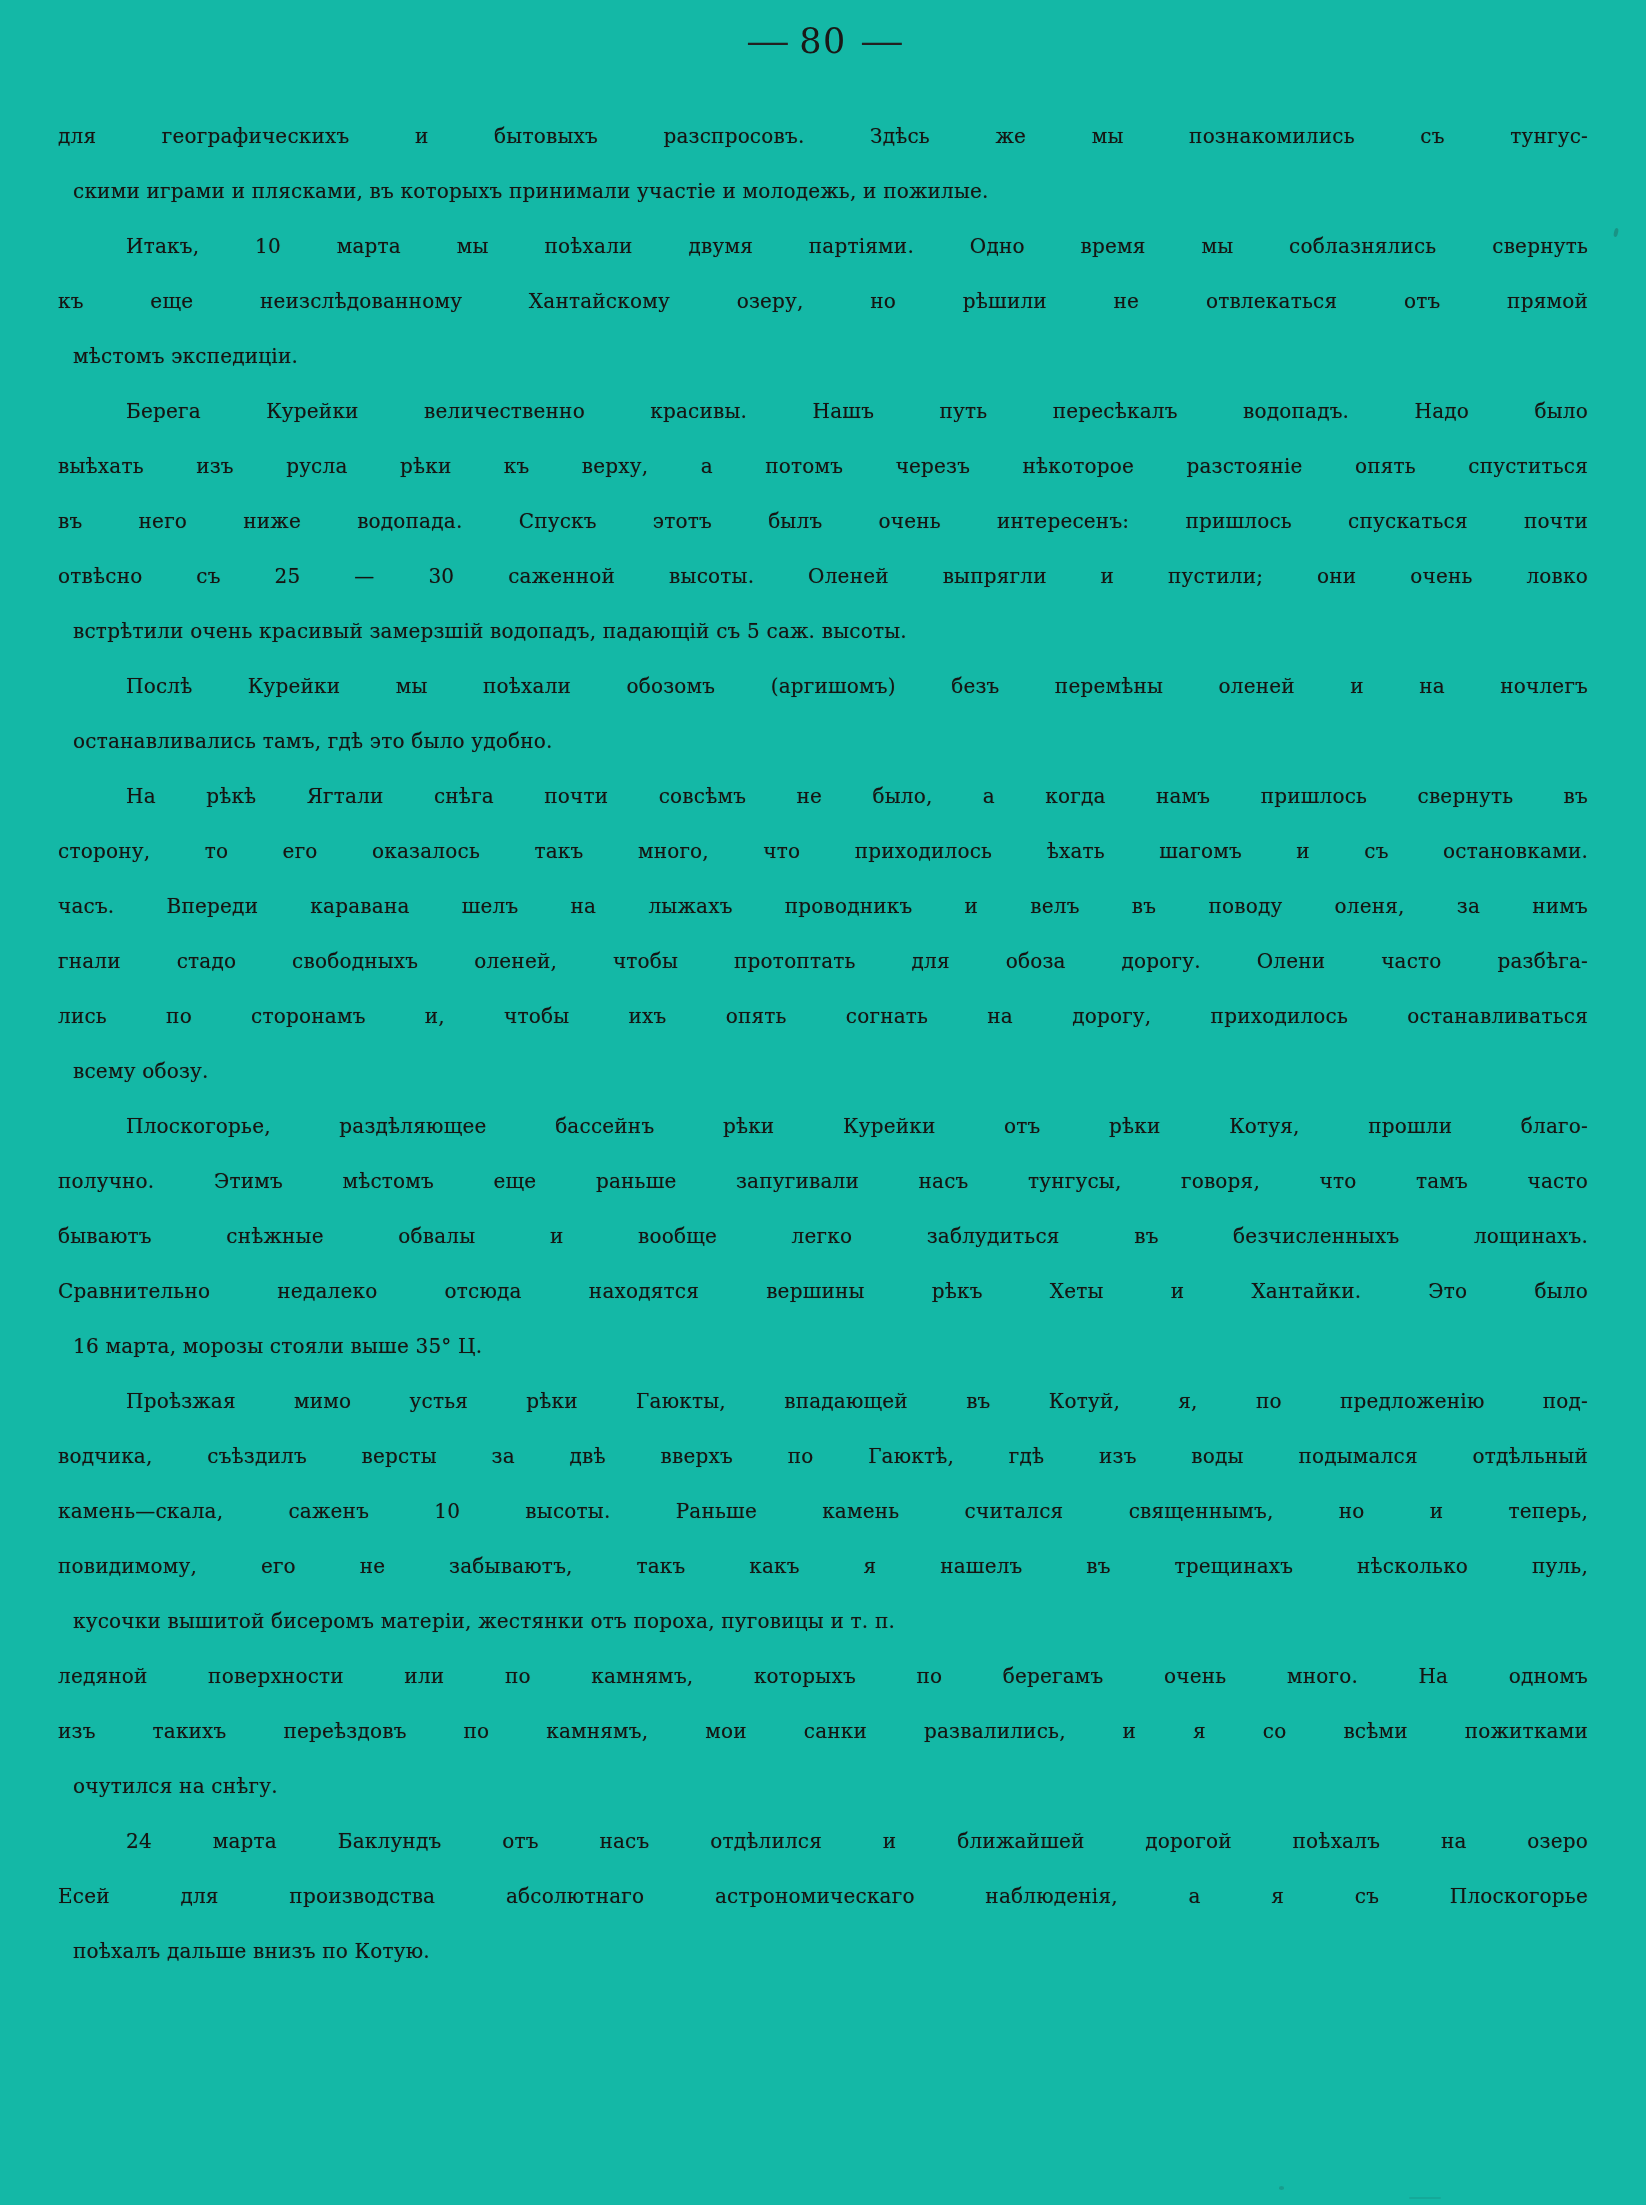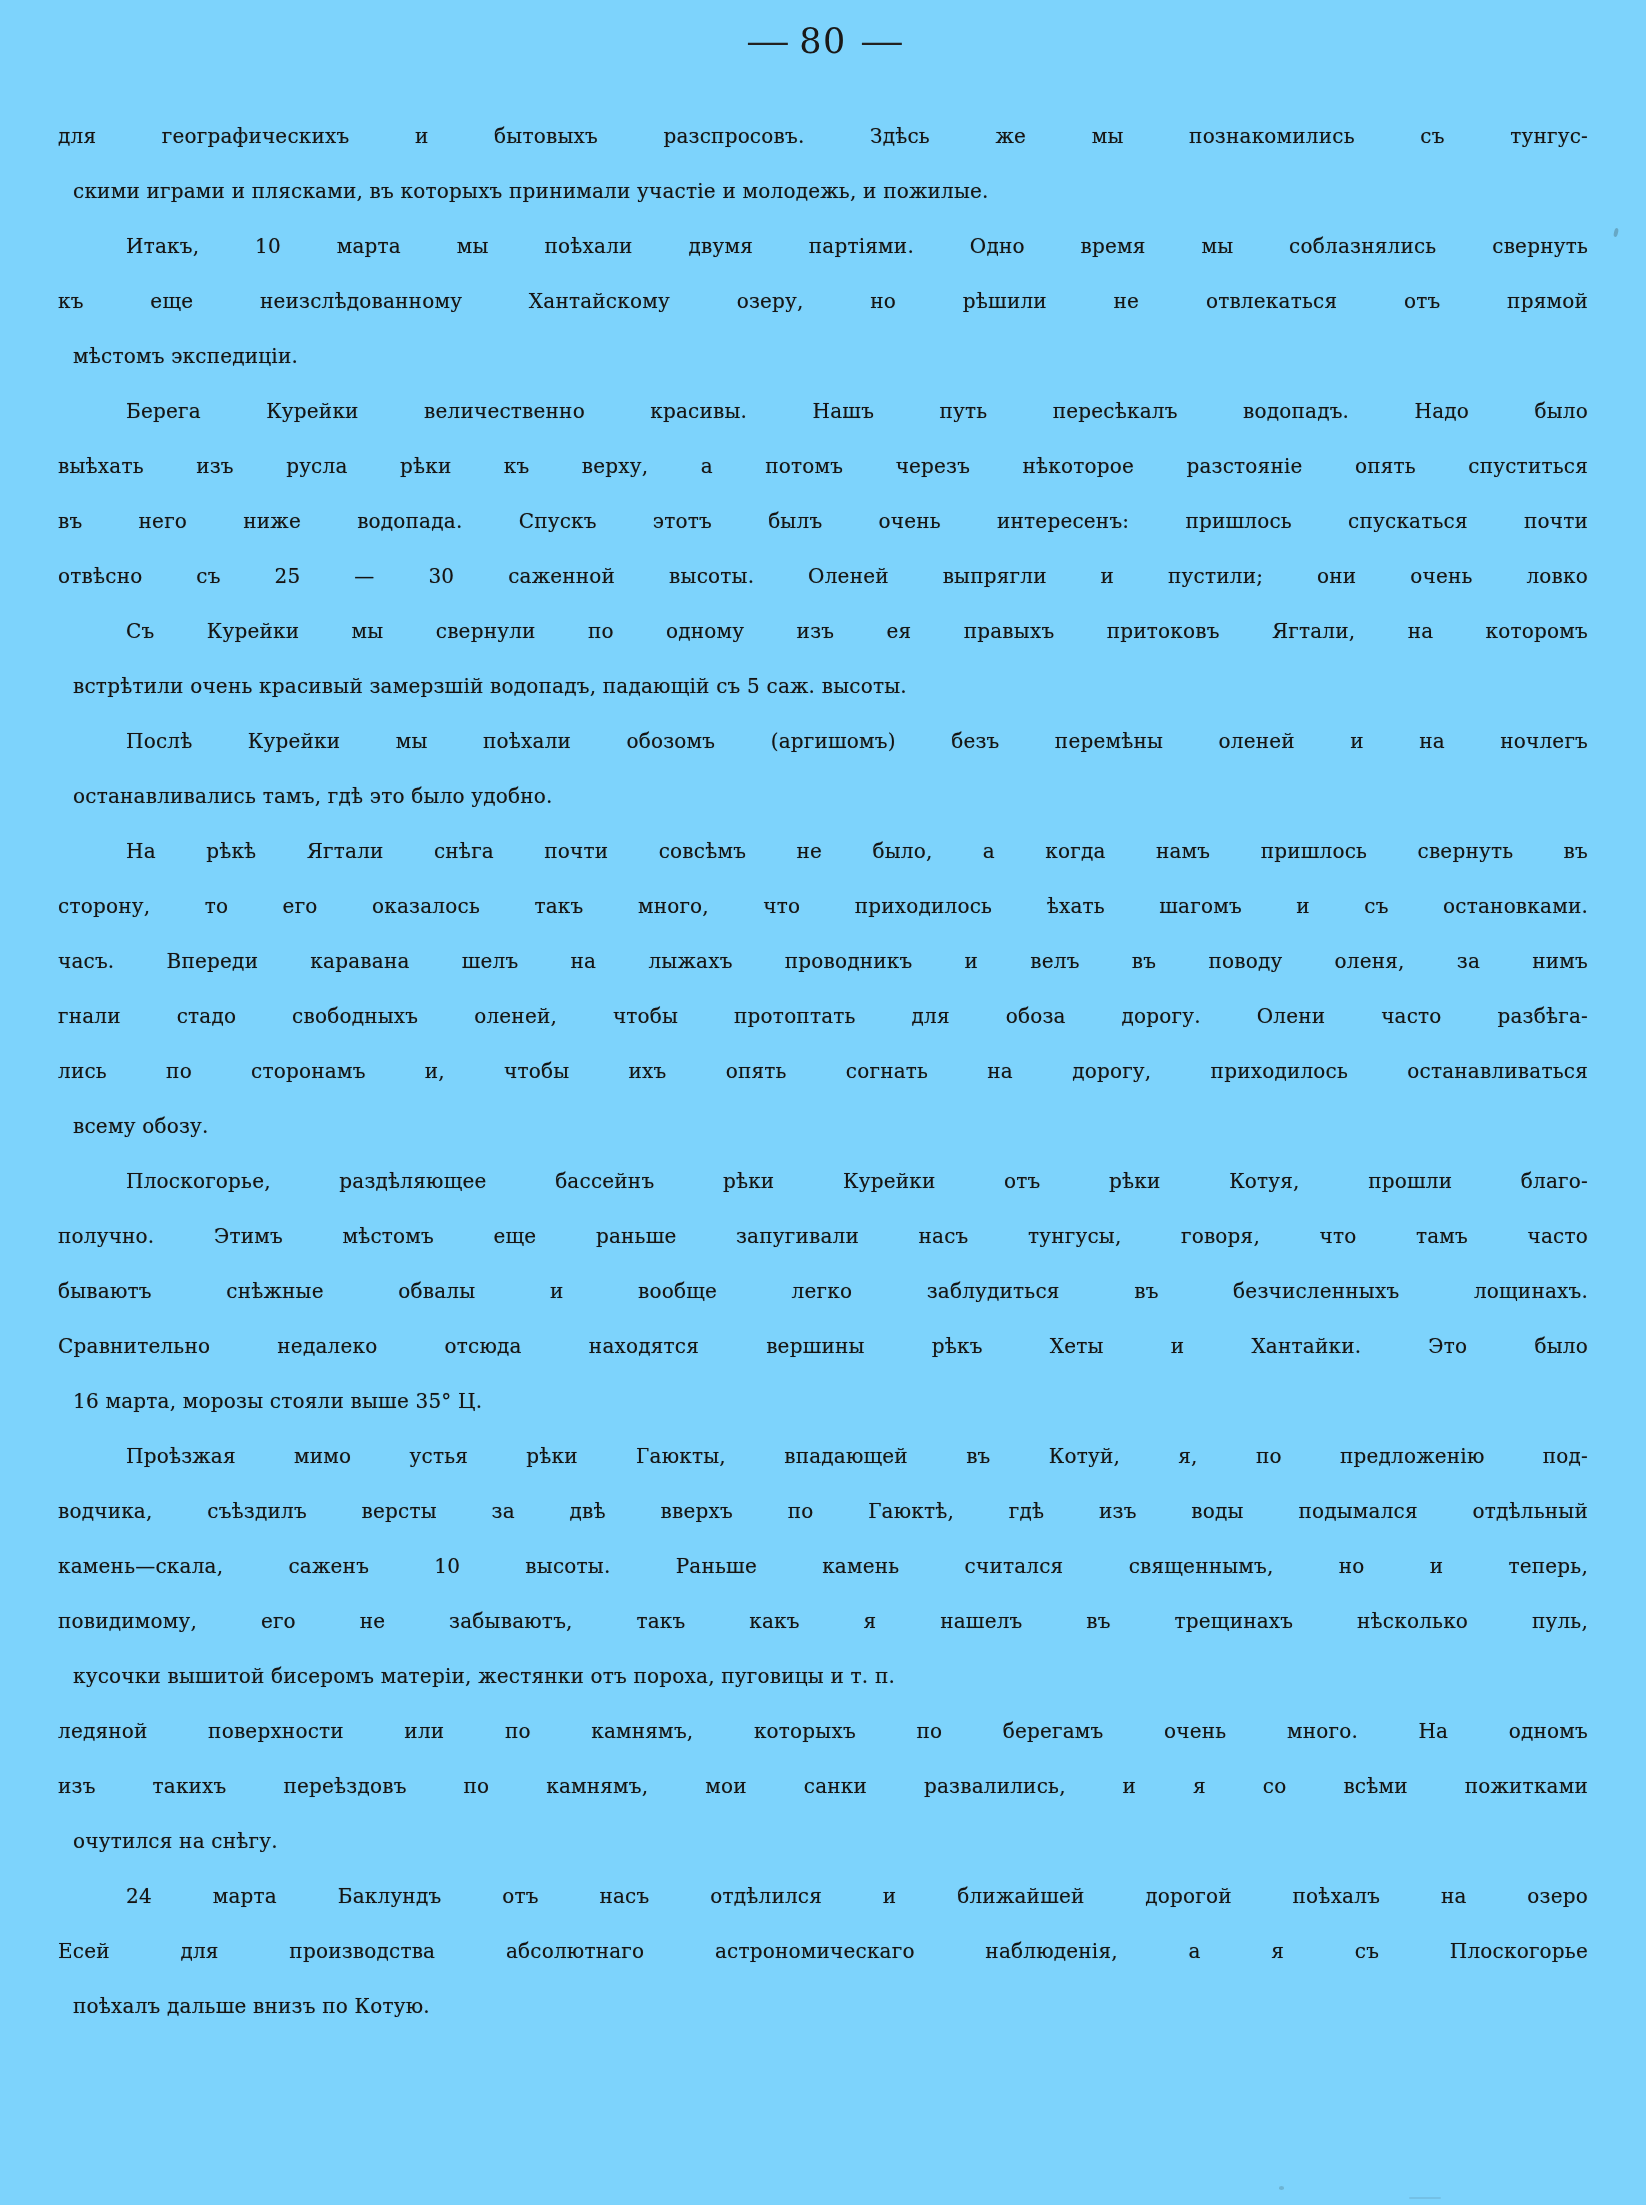--- a/index.html
+++ b/index.html
@@ -4,21 +4,21 @@
 <style>
   html, body {
     margin: 0;
     padding: 0;
     background: #ffffff;
   }
   .sheet {
     position: relative;
     width: 1646px;
     height: 2205px;
-    background: #7dd3fc;
+    background: #14b8a6;
     overflow: hidden;
     font-family: "DejaVu Serif", "DejaVu Sans", "Liberation Serif", serif;
     color: #161412;
   }
   .page-header {
     margin-top: 21.5px;
     height: 38px;
     line-height: 38px;
     text-align: center;
     font-size: 35px;
@@ -86,21 +86,20 @@
         <div class="line">къ еще неизслѣдованному Хантайскому озеру, но рѣшили не отвлекаться отъ прямой</div>
         <div class="line para-last">мѣстомъ экспедиціи.</div>
       </div>
       <div class="paragraph">
         <div class="line indent">Берега Курейки величественно красивы. Нашъ путь пересѣкалъ водопадъ. Надо было</div>
         <div class="line">выѣхать изъ русла рѣки къ верху, а потомъ черезъ нѣкоторое разстояніе опять спуститься</div>
         <div class="line">въ него ниже водопада. Спускъ этотъ былъ очень интересенъ: пришлось спускаться почти</div>
         <div class="line">отвѣсно съ 25 — 30 саженной высоты. Оленей выпрягли и пустили; они очень ловко</div>
       </div>
       <div class="paragraph">
-        <div class="line indent">Съ Курейки мы свернули по одному изъ ея правыхъ притоковъ Ягтали, на которомъ</div>
         <div class="line para-last">встрѣтили очень красивый замерзшій водопадъ, падающій съ 5 саж. высоты.</div>
       </div>
       <div class="paragraph">
         <div class="line indent">Послѣ Курейки мы поѣхали обозомъ (аргишомъ) безъ перемѣны оленей и на ночлегъ</div>
         <div class="line para-last">останавливались тамъ, гдѣ это было удобно.</div>
       </div>
       <div class="paragraph">
         <div class="line indent">На рѣкѣ Ягтали снѣга почти совсѣмъ не было, а когда намъ пришлось свернуть въ</div>
         <div class="line">сторону, то его оказалось такъ много, что приходилось ѣхать шагомъ и съ остановками.</div>
         <div class="line">часъ. Впереди каравана шелъ на лыжахъ проводникъ и велъ въ поводу оленя, за нимъ</div>

